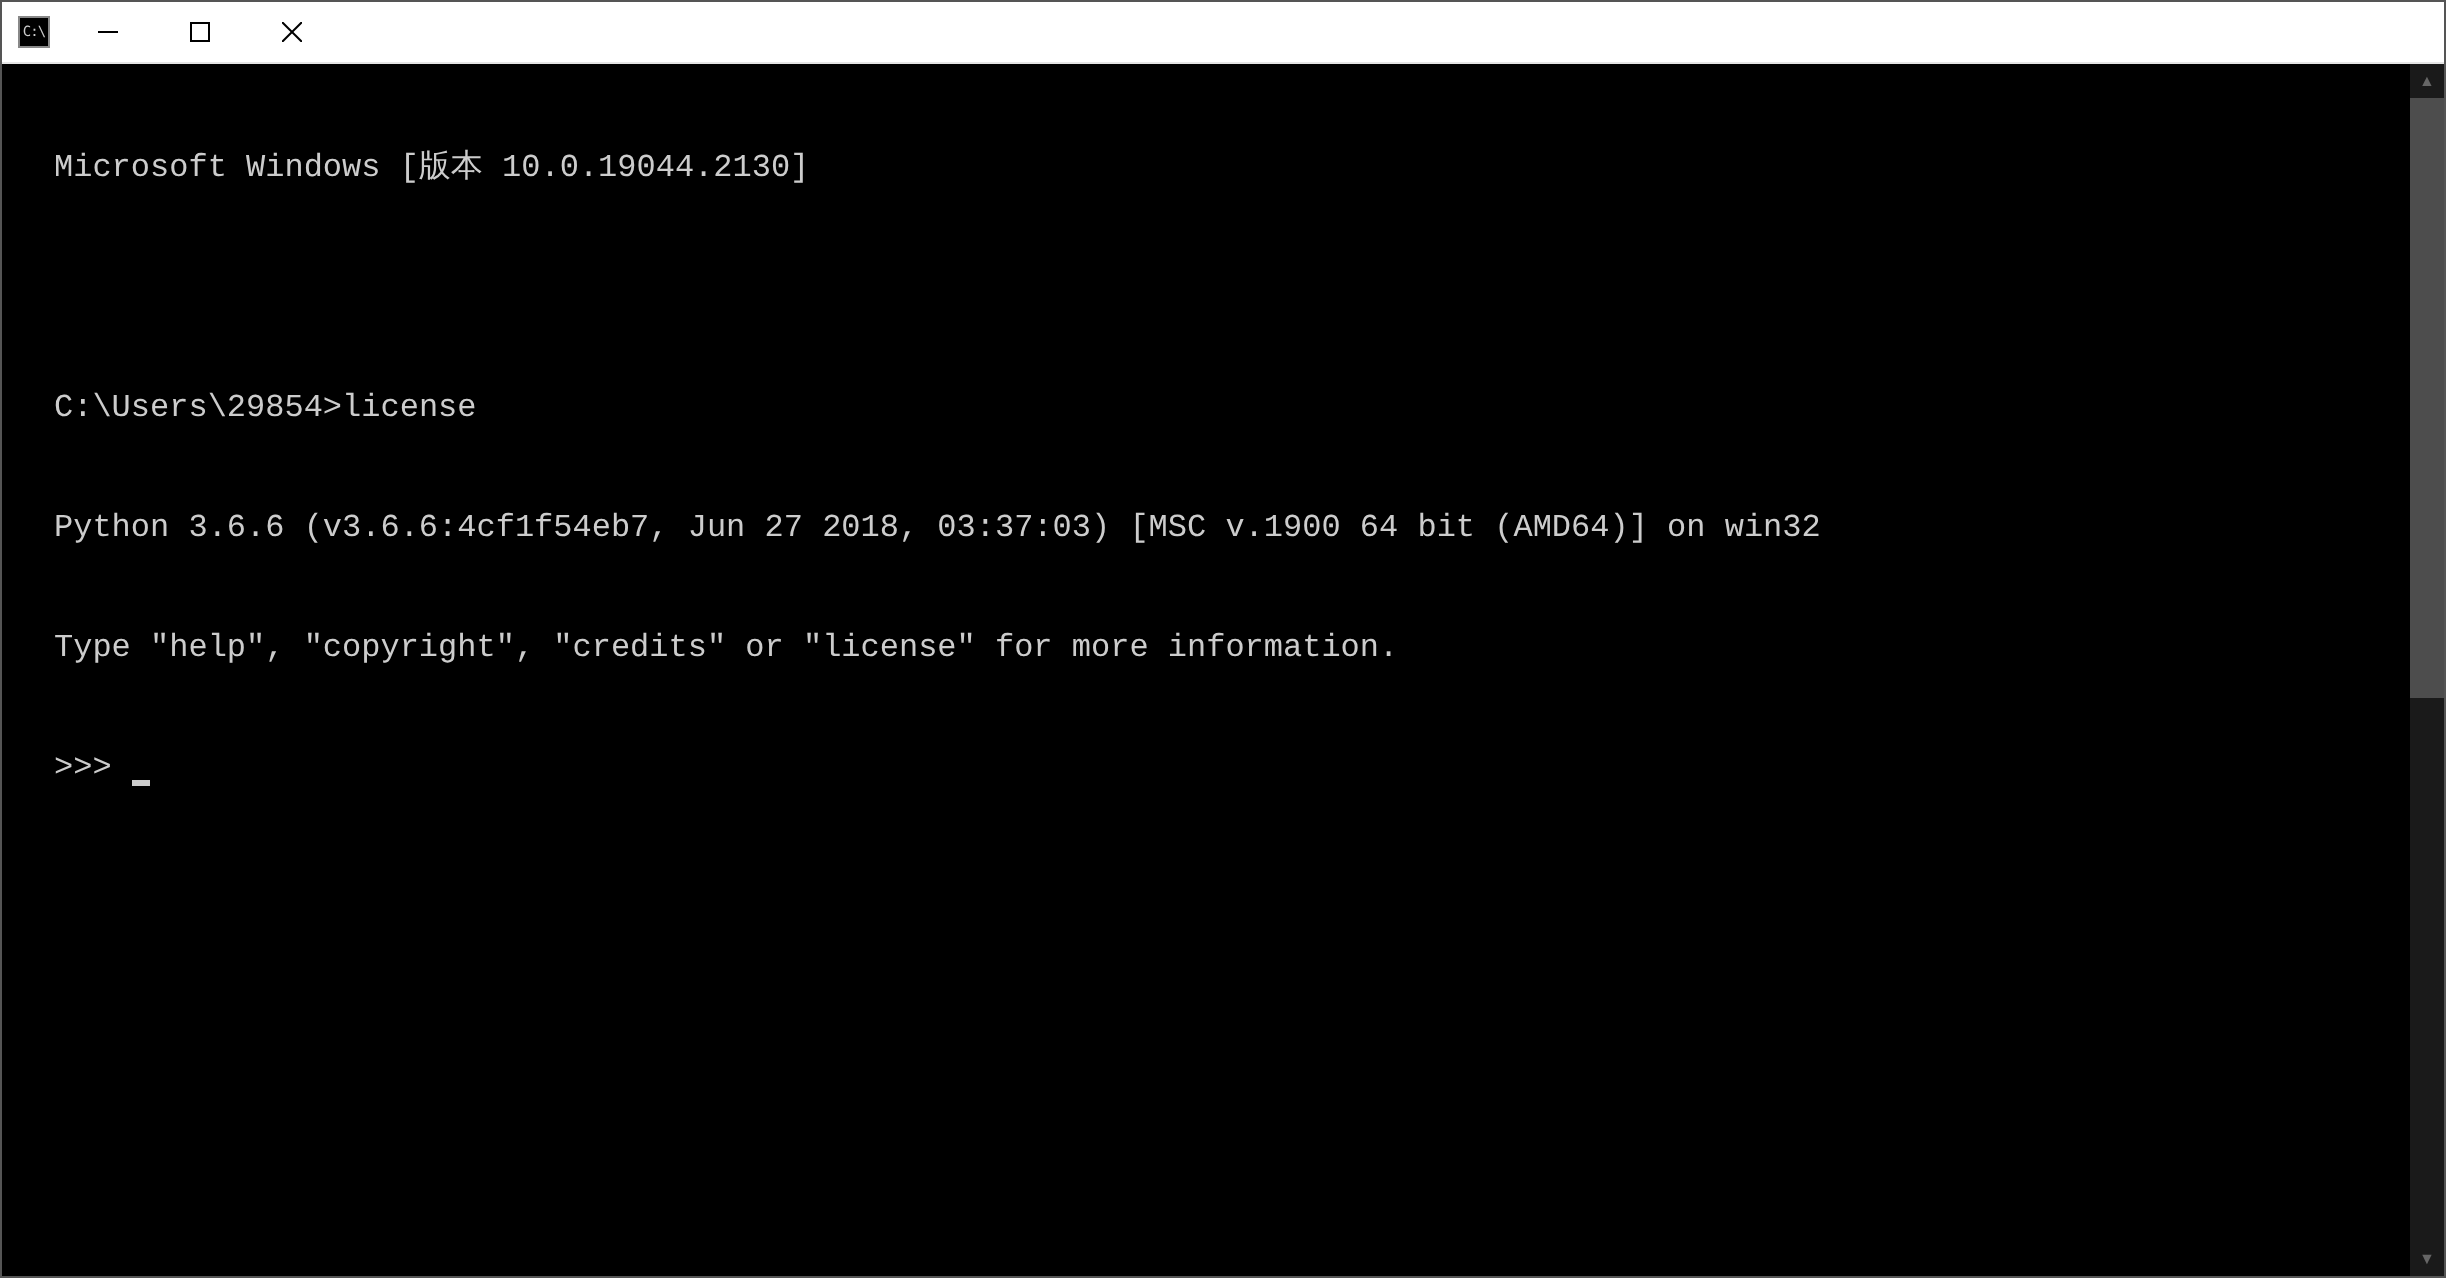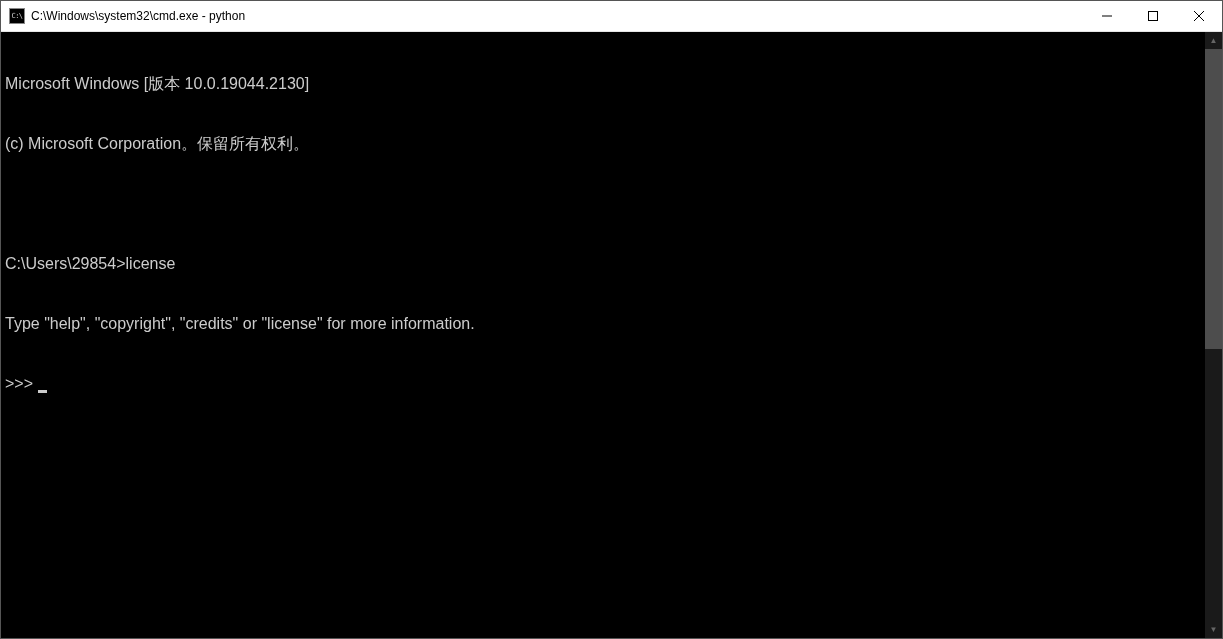--- a/index.html
+++ b/index.html
@@ -62,26 +62,27 @@
     }
     .terminal-container {
       display: flex;
       height: calc(100% - 31px);
       background: #000;
     }
     .terminal {
       flex: 1;
       background: #000;
       color: #cccccc;
-      font-family: Liberation Sans, sans-serif;
+      font-family: Liberation Mono, monospace;
       font-size: 16px;
       line-height: 20px;
       padding: 2px 0 0 4px;
       white-space: pre;
       overflow: hidden;
+      margin-left: 22px;
     }
     .terminal-line {
       min-height: 20px;
     }
     .cursor {
       display: inline-block;
       width: 9px;
       height: 3px;
       background: #cccccc;
       vertical-align: bottom;
@@ -119,21 +120,20 @@
     .scrollbar-arrow.up { top: 0; }
     .scrollbar-arrow.down { bottom: 0; }
   </style>
 </head>
 <body>
 
 <div class="titlebar">
   <div class="titlebar-icon">
     <span class="titlebar-icon-text">C:\</span>
   </div>
-  <div class="titlebar-title">C:\Windows\system32\cmd.exe - python</div>
   <div class="window-controls">
     <div class="window-btn">
       <svg viewBox="0 0 10 10">
           <line x1="0" y1="5" x2="10" y2="5" stroke="#000" stroke-width="1"></line>
         </svg>
     </div>
     <div class="window-btn">
       <svg viewBox="0 0 10 10">
           <rect x="0.5" y="0.5" width="9" height="9" fill="none" stroke="#000" stroke-width="1"></rect>
         </svg>
@@ -143,23 +143,23 @@
           <line x1="0" y1="0" x2="10" y2="10" stroke="#000" stroke-width="1"></line>
           <line x1="10" y1="0" x2="0" y2="10" stroke="#000" stroke-width="1"></line>
         </svg>
     </div>
   </div>
 </div>
 
 <div class="terminal-container">
   <div class="terminal">
     <div class="terminal-line">Microsoft Windows [版本 10.0.19044.2130]</div>
-    <div class="terminal-line">(c) Microsoft Corporation。保留所有权利。</div>
     <div class="terminal-line"></div>
     <div class="terminal-line"><span>C:\Users\29854&gt;</span><span>license</span></div>
+    <div class="terminal-line">Python 3.6.6 (v3.6.6:4cf1f54eb7, Jun 27 2018, 03:37:03) [MSC v.1900 64 bit (AMD64)] on win32</div>
     <div class="terminal-line">Type "help", "copyright", "credits" or "license" for more information.</div>
     <div class="terminal-line"><span>&gt;&gt;&gt; </span><span class="cursor"></span></div>
   </div>
   <div class="scrollbar">
     <div class="scrollbar-arrow up">▲</div>
     <div class="scrollbar-thumb"></div>
     <div class="scrollbar-arrow down">▼</div>
   </div>
 </div>
 

